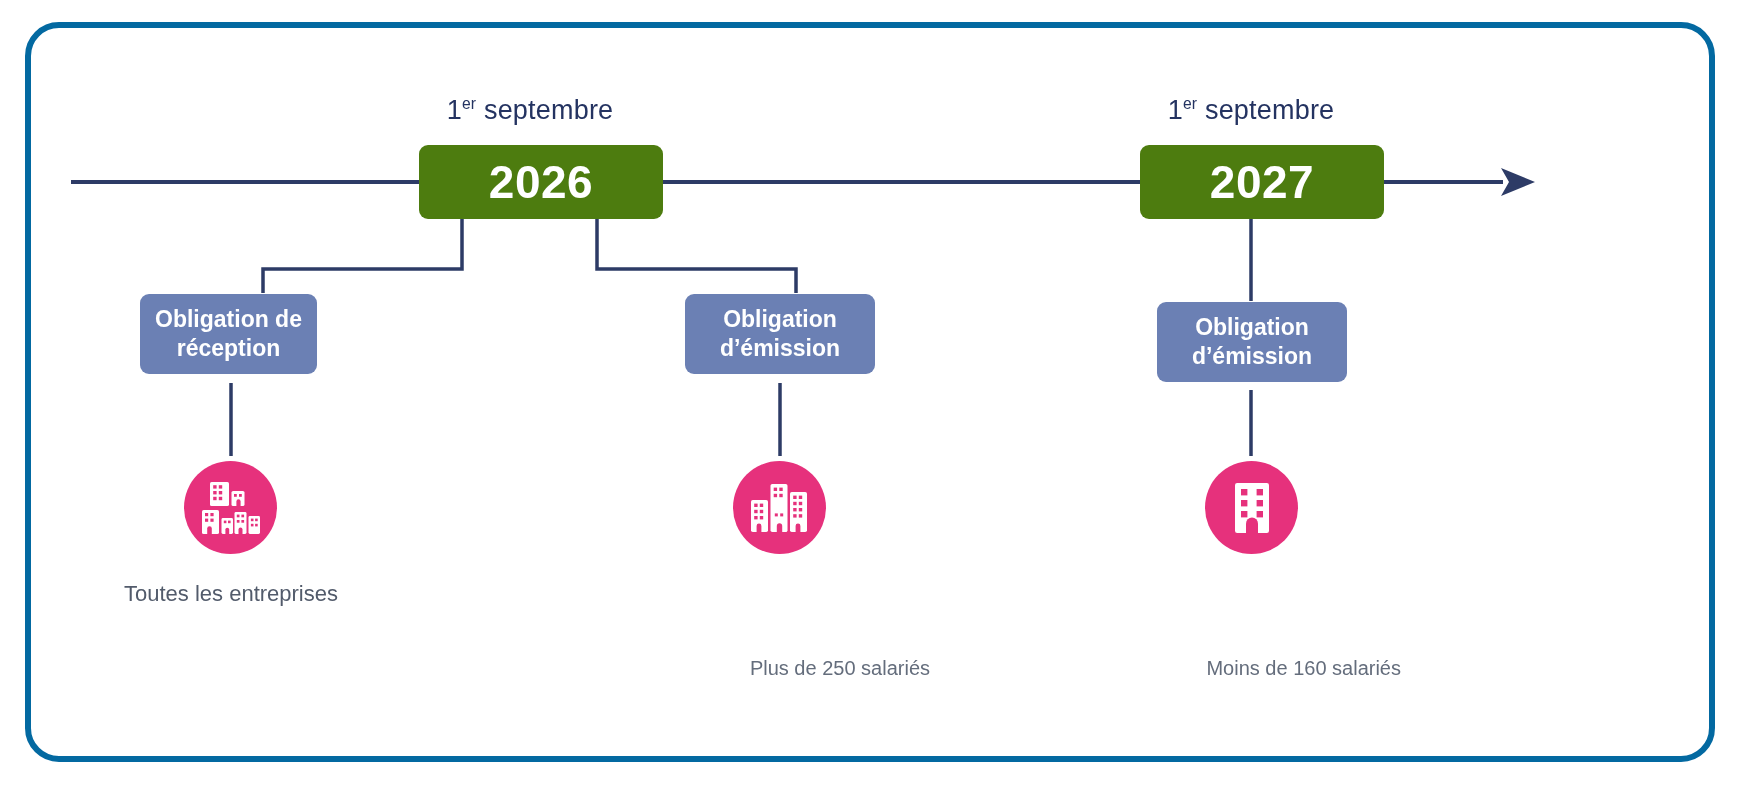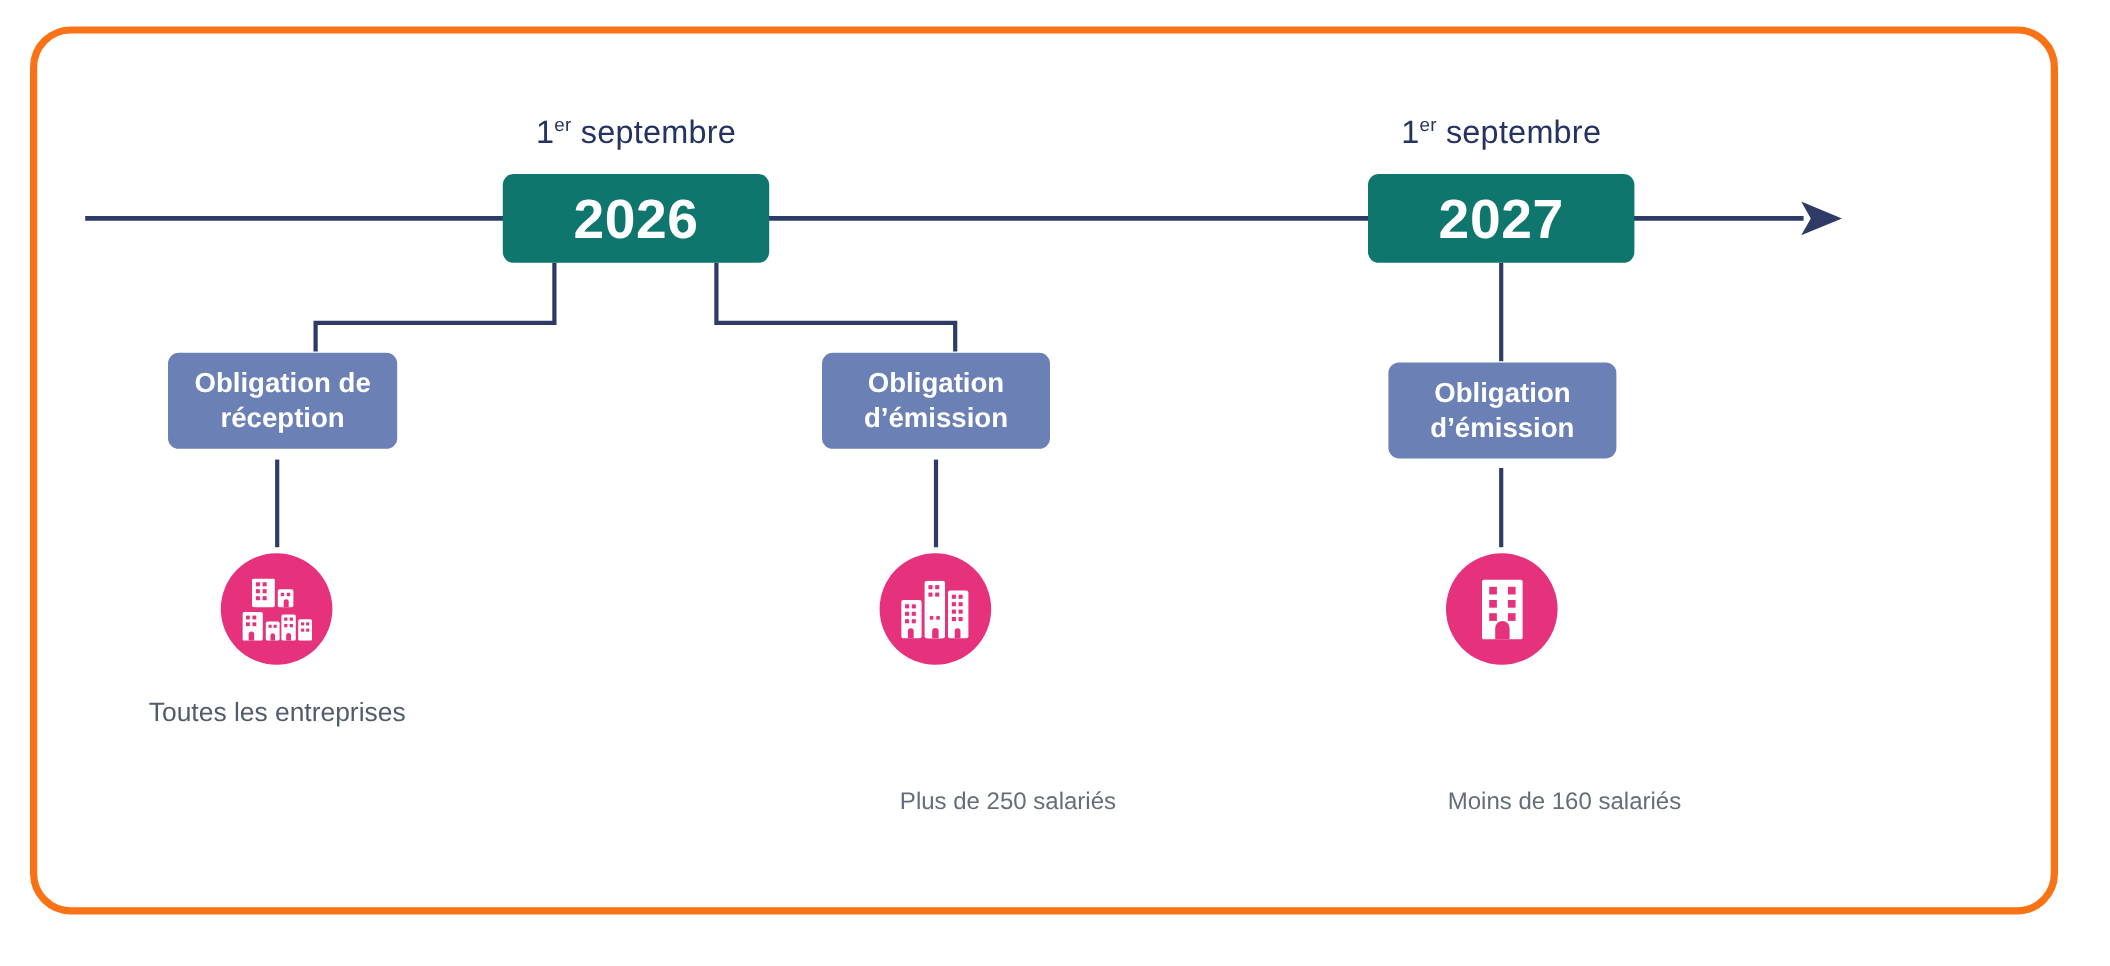--- a/index.html
+++ b/index.html
@@ -2,34 +2,34 @@
 <html><head>
 <meta charset="utf-8">
 <style>
   html,body{margin:0;padding:0;background:#ffffff;}
   body{width:1758px;height:805px;font-family:"Liberation Sans",sans-serif;overflow:hidden;}
 
   #frame{
     position:absolute;
     left:25px; top:22px;
     width:1690px; height:740px;
-    border:6px solid #f97316;
+    border:6px solid #0369a1;
     border-radius:34px;
     box-sizing:border-box;
     background:#fff;
   }
 
   
   #axis-svg{position:absolute;left:0;top:0;width:1758px;height:805px;pointer-events:none;}
 
   
   .year-box{
     position:absolute;
-    width:222px;height:74px;
-    background:#0f766e;
+    width:244px;height:74px;
+    background:#4d7c0f;
     border-radius:9px;
     display:flex;align-items:center;justify-content:center;
     color:#ffffff;
     font-size:46px;
     font-weight:bold;
     letter-spacing:0.5px;
   }
   #year-2026{left:388px;top:117px;}
   #year-2027{left:1109px;top:117px;text-align:center;}
 
@@ -53,21 +53,21 @@
     border-radius:9px;
     display:flex;align-items:center;justify-content:center;
     text-align:center;
     color:#ffffff;
     font-size:23px;
     font-weight:bold;
     line-height:1.28;
     padding:6px 10px;
     box-sizing:border-box;
   }
-  #oblig-1{left:109px;top:266px;width:191px;height:80px;}
+  #oblig-1{left:109px;top:266px;width:177px;height:80px;}
   #oblig-2{left:654px;top:266px;width:190px;height:80px;}
   #oblig-3{left:1126px;top:274px;width:190px;height:80px;}
 
   
   .circle{
     position:absolute;
     width:93px;height:93px;
     border-radius:50%;
     background:#e6317c;
     display:flex;align-items:center;justify-content:center;

